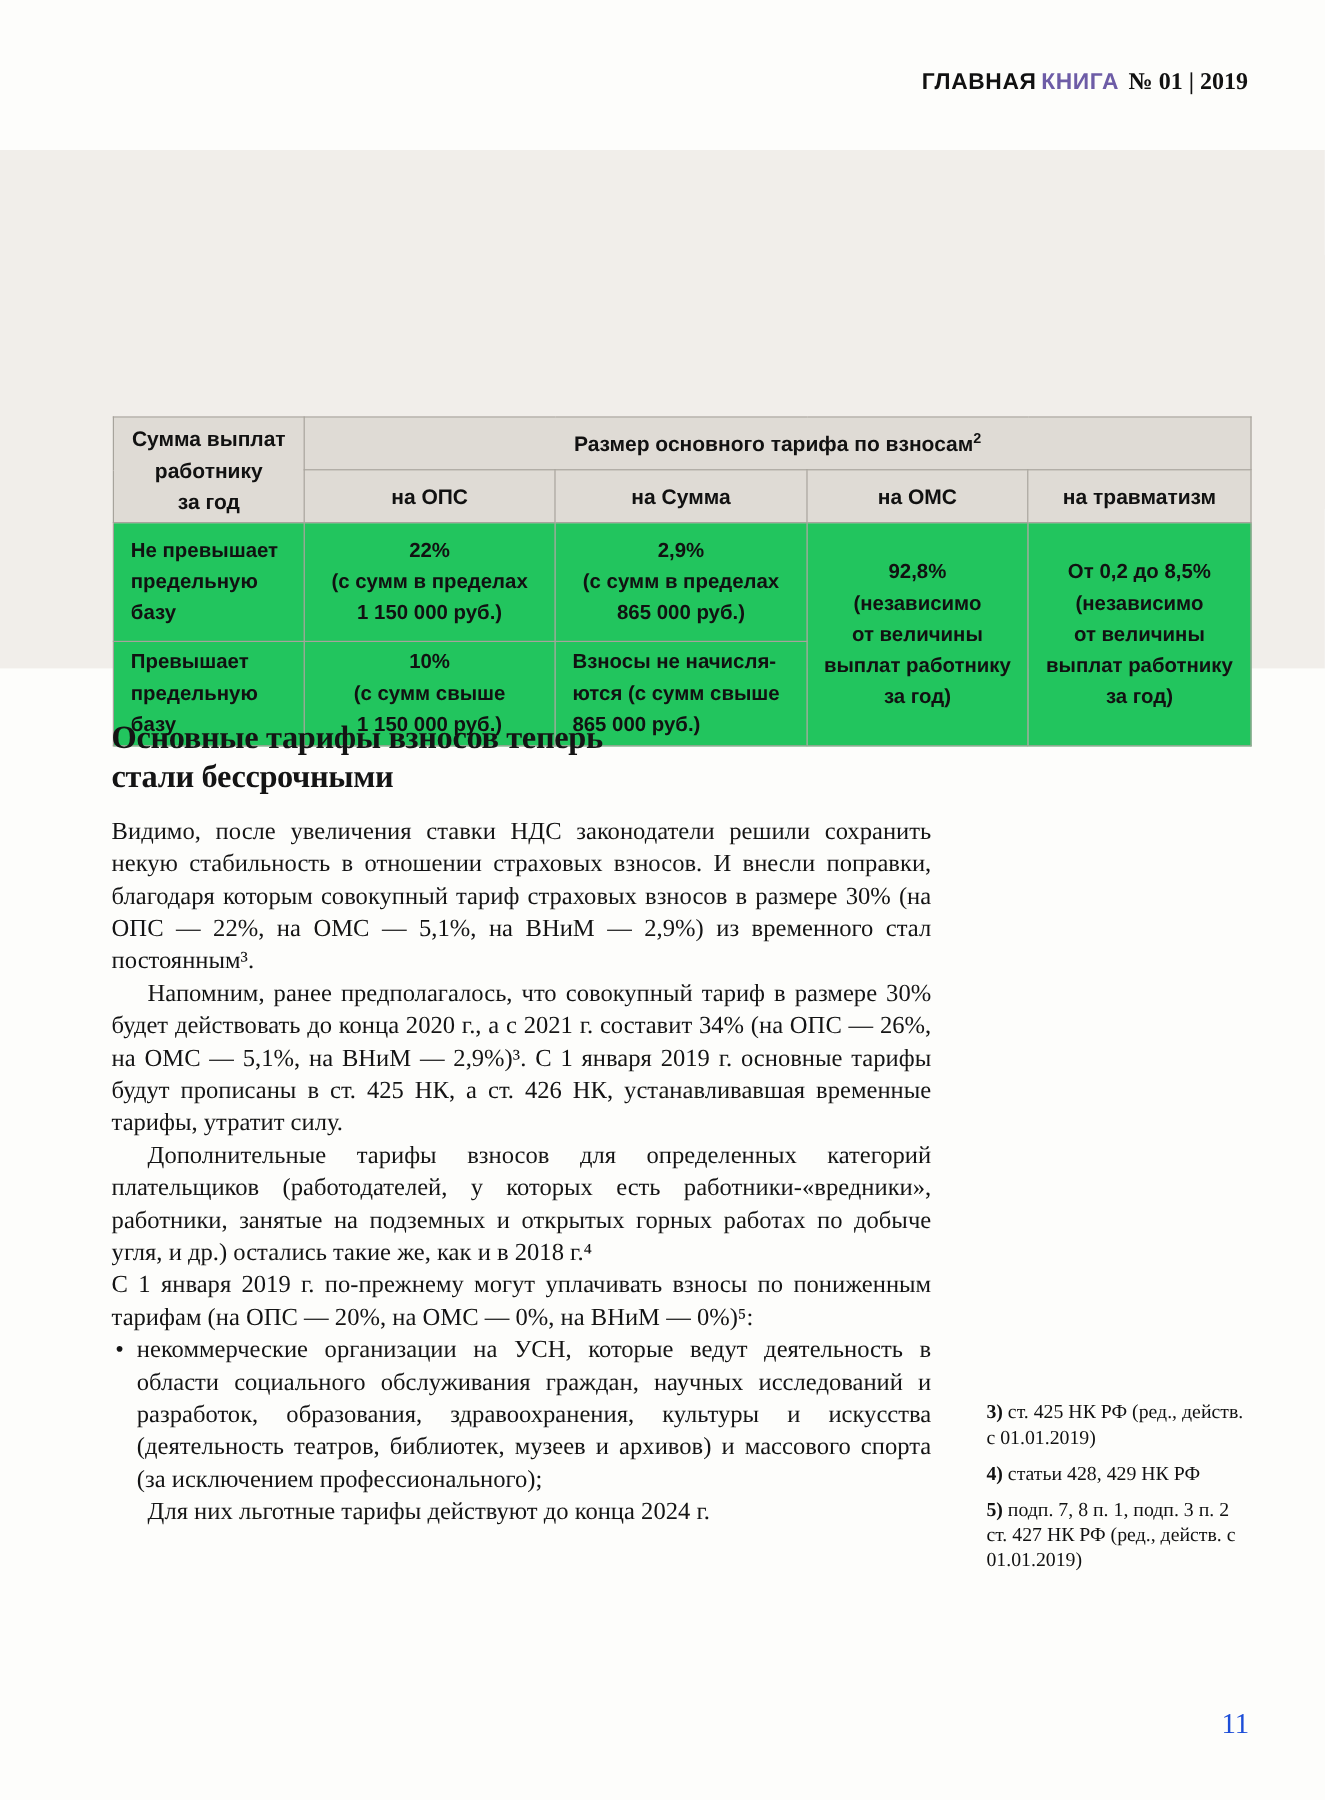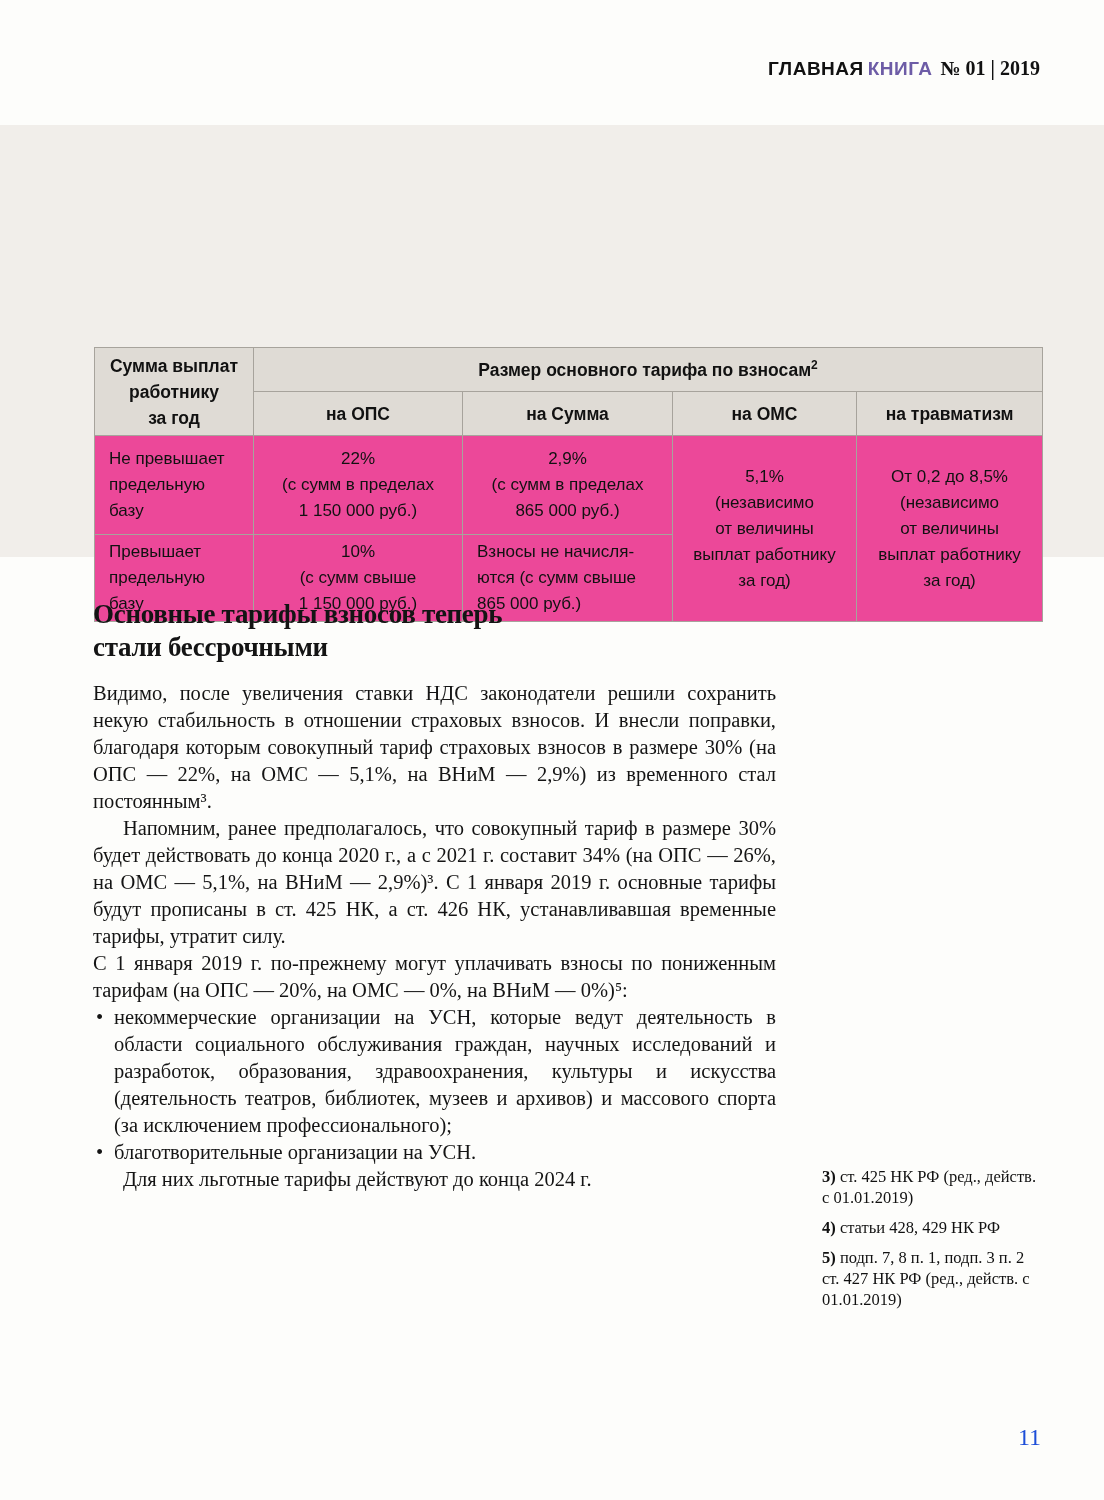--- a/index.html
+++ b/index.html
@@ -49,21 +49,21 @@
   table.tariff th, table.tariff td{
     border:1px solid #a7a39c;
     vertical-align:middle;
     white-space:pre-line;
     line-height:26px;
     padding:4px 6px;
   }
   table.tariff thead th{
     background:#dfdbd5;font-weight:bold;text-align:center;font-size:17.5px;
   }
-  table.tariff tbody td{background:#ec4899;text-align:center;}
+  table.tariff tbody td{background:#22c55e;text-align:center;font-weight:bold;}
   table.tariff .cell-left{text-align:left;padding-left:14px;}
   .row-h1{height:44px;}
   .row-h2{height:44px;}
   .row-b1{height:99px;}
   .row-b2{height:83px;}
   table.tariff sup{font-size:12px;line-height:0;}
   
   .main-col{
     position:absolute;left:93px;top:598px;width:683px;
   }
@@ -140,21 +140,21 @@
       <tr class="row-b1">
         <td class="cell-left">Не превышает
 предельную
 базу</td>
         <td>22%
 (с сумм в пределах
 1 150 000 руб.)</td>
         <td>2,9%
 (с сумм в пределах
 865 000 руб.)</td>
-        <td rowspan="2">5,1%
+        <td rowspan="2">92,8%
 (независимо
 от величины
 выплат работнику
 за год)</td>
         <td rowspan="2">От 0,2 до 8,5%
 (независимо
 от величины
 выплат работнику
 за год)</td>
       </tr>
@@ -171,24 +171,24 @@
       </tr>
     </tbody>
   </table>
 </div>
 
 <div class="main-col">
   <h1>Основные тарифы взносов теперь
 стали бессрочными</h1>
   <p>Видимо, после увеличения ставки НДС законодатели решили сохранить некую стабильность в отношении страховых взносов. И внесли поправки, благодаря которым совокупный тариф страховых взносов в размере 30% (на ОПС — 22%, на ОМС — 5,1%, на ВНиМ — 2,9%) из временного стал постоянным³.</p>
   <p class="indent">Напомним, ранее предполагалось, что совокупный тариф в размере 30% будет действовать до конца 2020 г., а с 2021 г. составит 34% (на ОПС — 26%, на ОМС — 5,1%, на ВНиМ — 2,9%)³. С 1 января 2019 г. основные тарифы будут прописаны в ст. 425 НК, а ст. 426 НК, устанавливавшая временные тарифы, утратит силу.</p>
+  <p class="indent">Дополнительные тарифы взносов для определенных категорий плательщиков (работодателей, у которых есть работники-«вредники», работники, занятые на подземных и открытых горных работах по добыче угля, и др.) остались такие же, как и в 2018 г.⁴</p>
   <p>С 1 января 2019 г. по-прежнему могут уплачивать взносы по пониженным тарифам (на ОПС — 20%, на ОМС — 0%, на ВНиМ — 0%)⁵:</p>
   <ul>
     <li>некоммерческие организации на УСН, которые ведут деятельность в области социального обслуживания граждан, научных исследований и разработок, образования, здравоохранения, культуры и искусства (деятельность театров, библиотек, музеев и архивов) и массового спорта (за исключением профессионального);</li>
-    <li>благотворительные организации на УСН.</li>
   </ul>
   <p class="indent">Для них льготные тарифы действуют до конца 2024 г.</p>
 </div>
 
 <div class="footnotes">
   <p class="footnote"><span class="fn-marker">3)</span> <span>ст. 425 НК РФ (ред., действ. с 01.01.2019)</span></p>
   <p class="footnote"><span class="fn-marker">4)</span> <span>статьи 428, 429 НК РФ</span></p>
   <p class="footnote"><span class="fn-marker">5)</span> <span>подп. 7, 8 п. 1, подп. 3 п. 2 ст. 427 НК РФ (ред., действ. с 01.01.2019)</span></p>
 </div>
 

